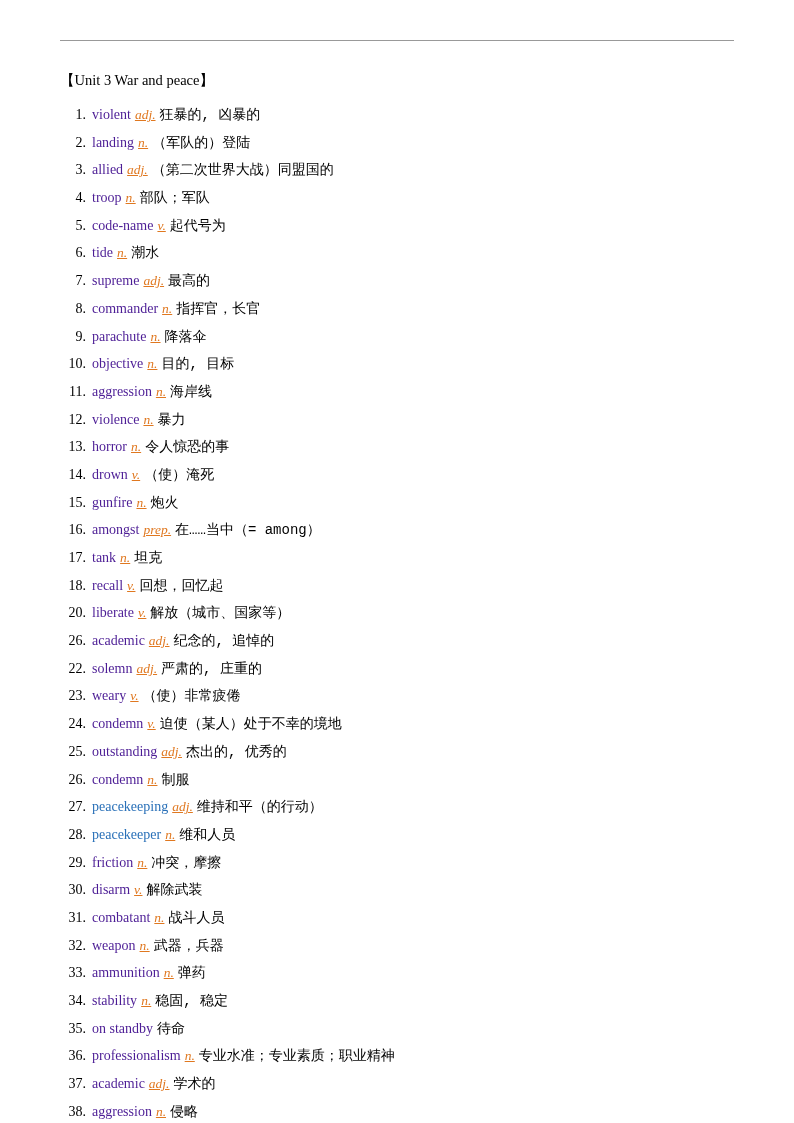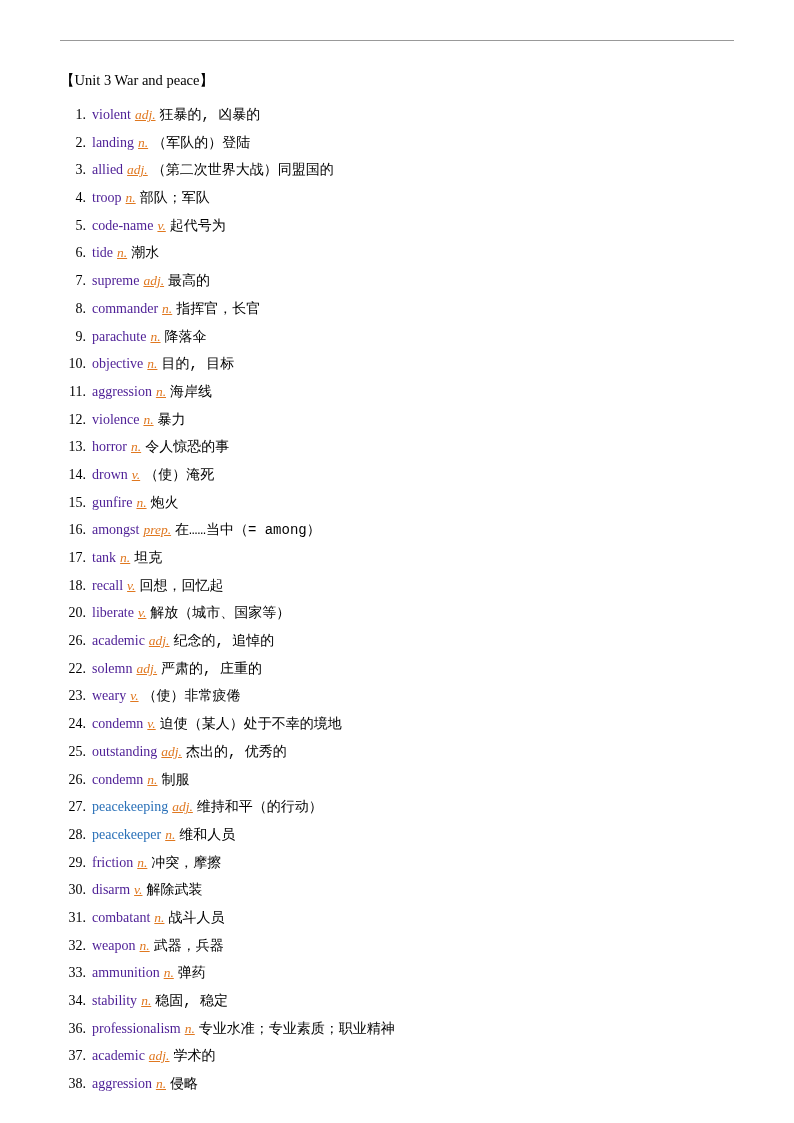--- a/index.html
+++ b/index.html
@@ -275,20 +275,25 @@
       <span class="pos"> n.</span>
       <span class="definition"> 弹药</span>
     </li>
     <li>
       <span class="num">34.</span>
       <span class="word">stability</span>
       <span class="pos"> n.</span>
       <span class="definition"> 稳固, 稳定</span>
     </li>
     <li>
+      <span class="num">35.</span>
+      <span class="word">on standby</span>
+      <span class="definition"> 待命</span>
+    </li>
+    <li>
       <span class="num">36.</span>
       <span class="word">professionalism</span>
       <span class="pos"> n.</span>
       <span class="definition"> 专业水准；专业素质；职业精神</span>
     </li>
     <li>
       <span class="num">37.</span>
       <span class="word">academic</span>
       <span class="pos"> adj.</span>
       <span class="definition"> 学术的</span>

